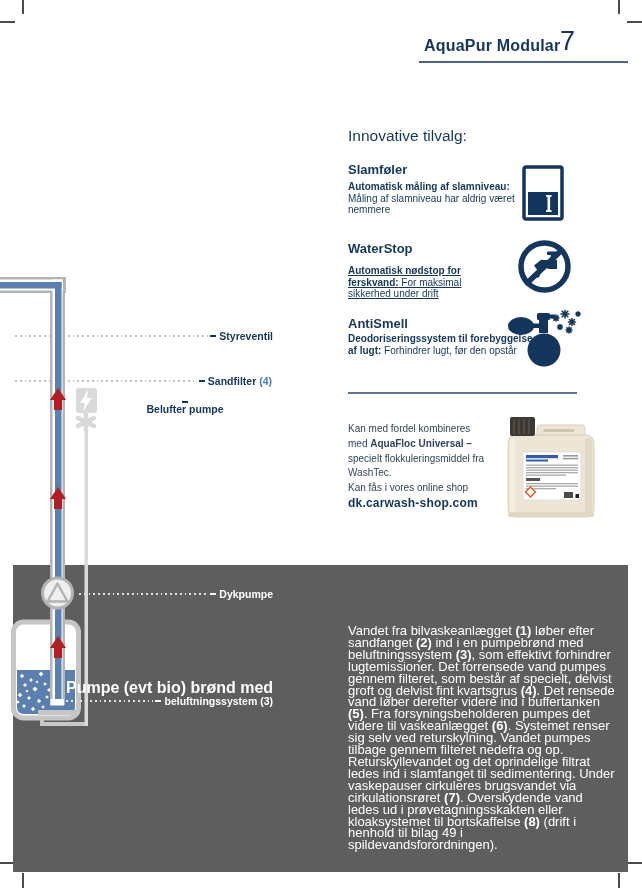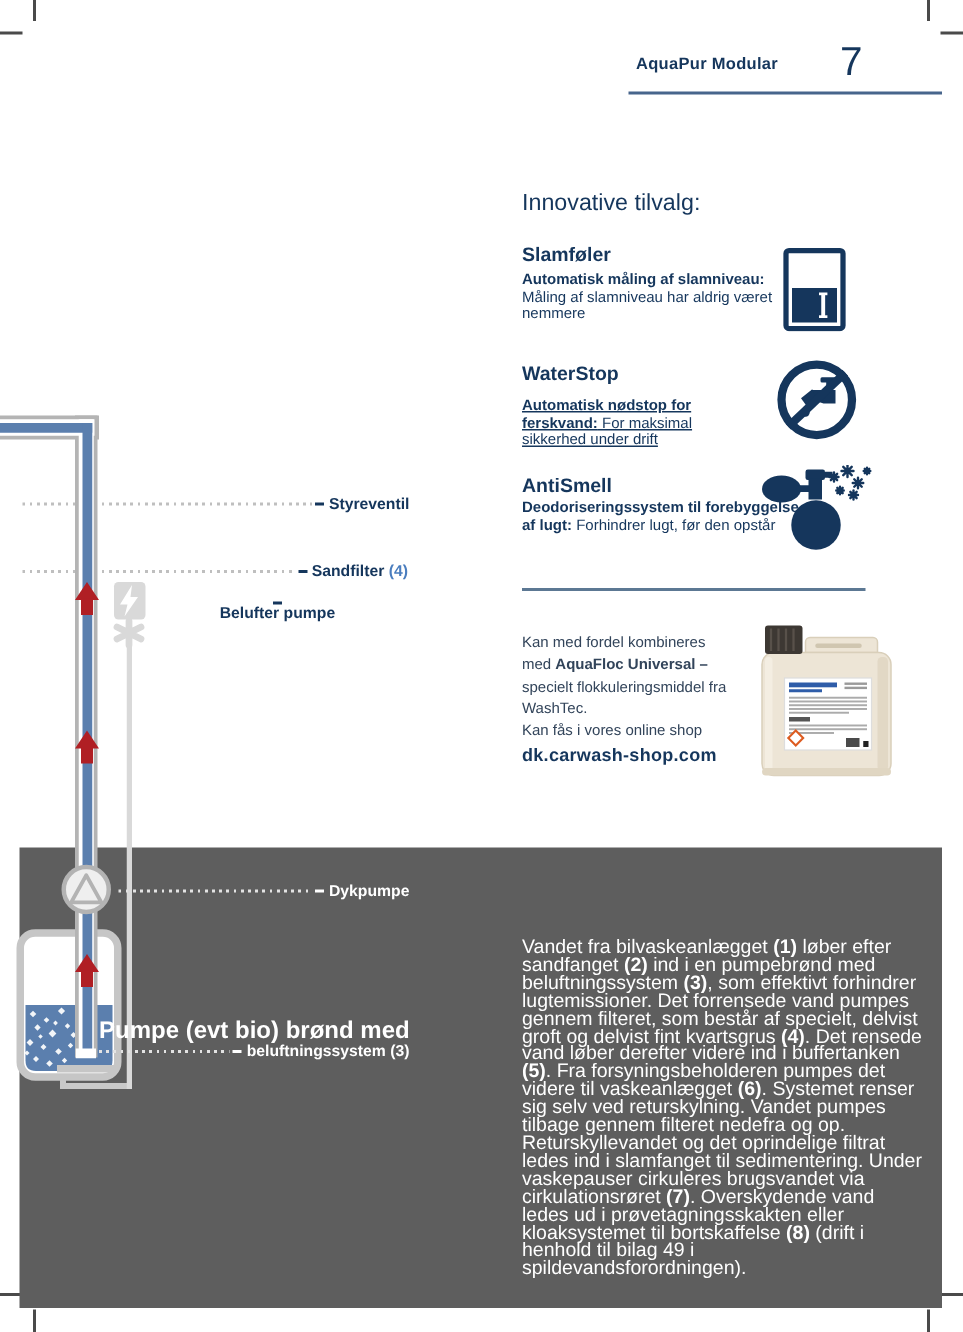--- a/index.html
+++ b/index.html
@@ -1,20 +1,20 @@
 <!DOCTYPE html>
 <html><head>
 <meta charset="utf-8">
 <style>
   html,body{margin:0;padding:0;background:#fff;}
   .page{position:relative;width:642px;height:888px;background:#ffffff;overflow:hidden;
         font-family:"Liberation Sans", sans-serif;color:#15365c;}
   .abs{position:absolute;}
   .crop{position:absolute;background:#4a4a4a;}
-  .hdr-title{font-size:11px;font-weight:bold;letter-spacing:.2px;text-align:right;}
+  .hdr-title{font-size:16px;font-weight:bold;letter-spacing:.2px;text-align:right;}
   .hdr-num{font-size:27px;font-weight:400;}
   .hdr-line{background:#47658c;height:2px;}
   .col-h1{font-size:15.5px;font-weight:normal;}
   .item-title{font-size:13px;font-weight:bold;}
   .item-para{font-size:10px;line-height:11.6px;}
   .b{font-weight:bold;margin-top:40px;}
   .graybox{background:#5e5e5e;}
   .rule{background:#5c7893;height:2px;}
   .promo{font-size:10px;line-height:14.8px;color:#32445a;}
   .shoplink{font-size:12px;font-weight:bold;color:#15365c;letter-spacing:.2px;}

